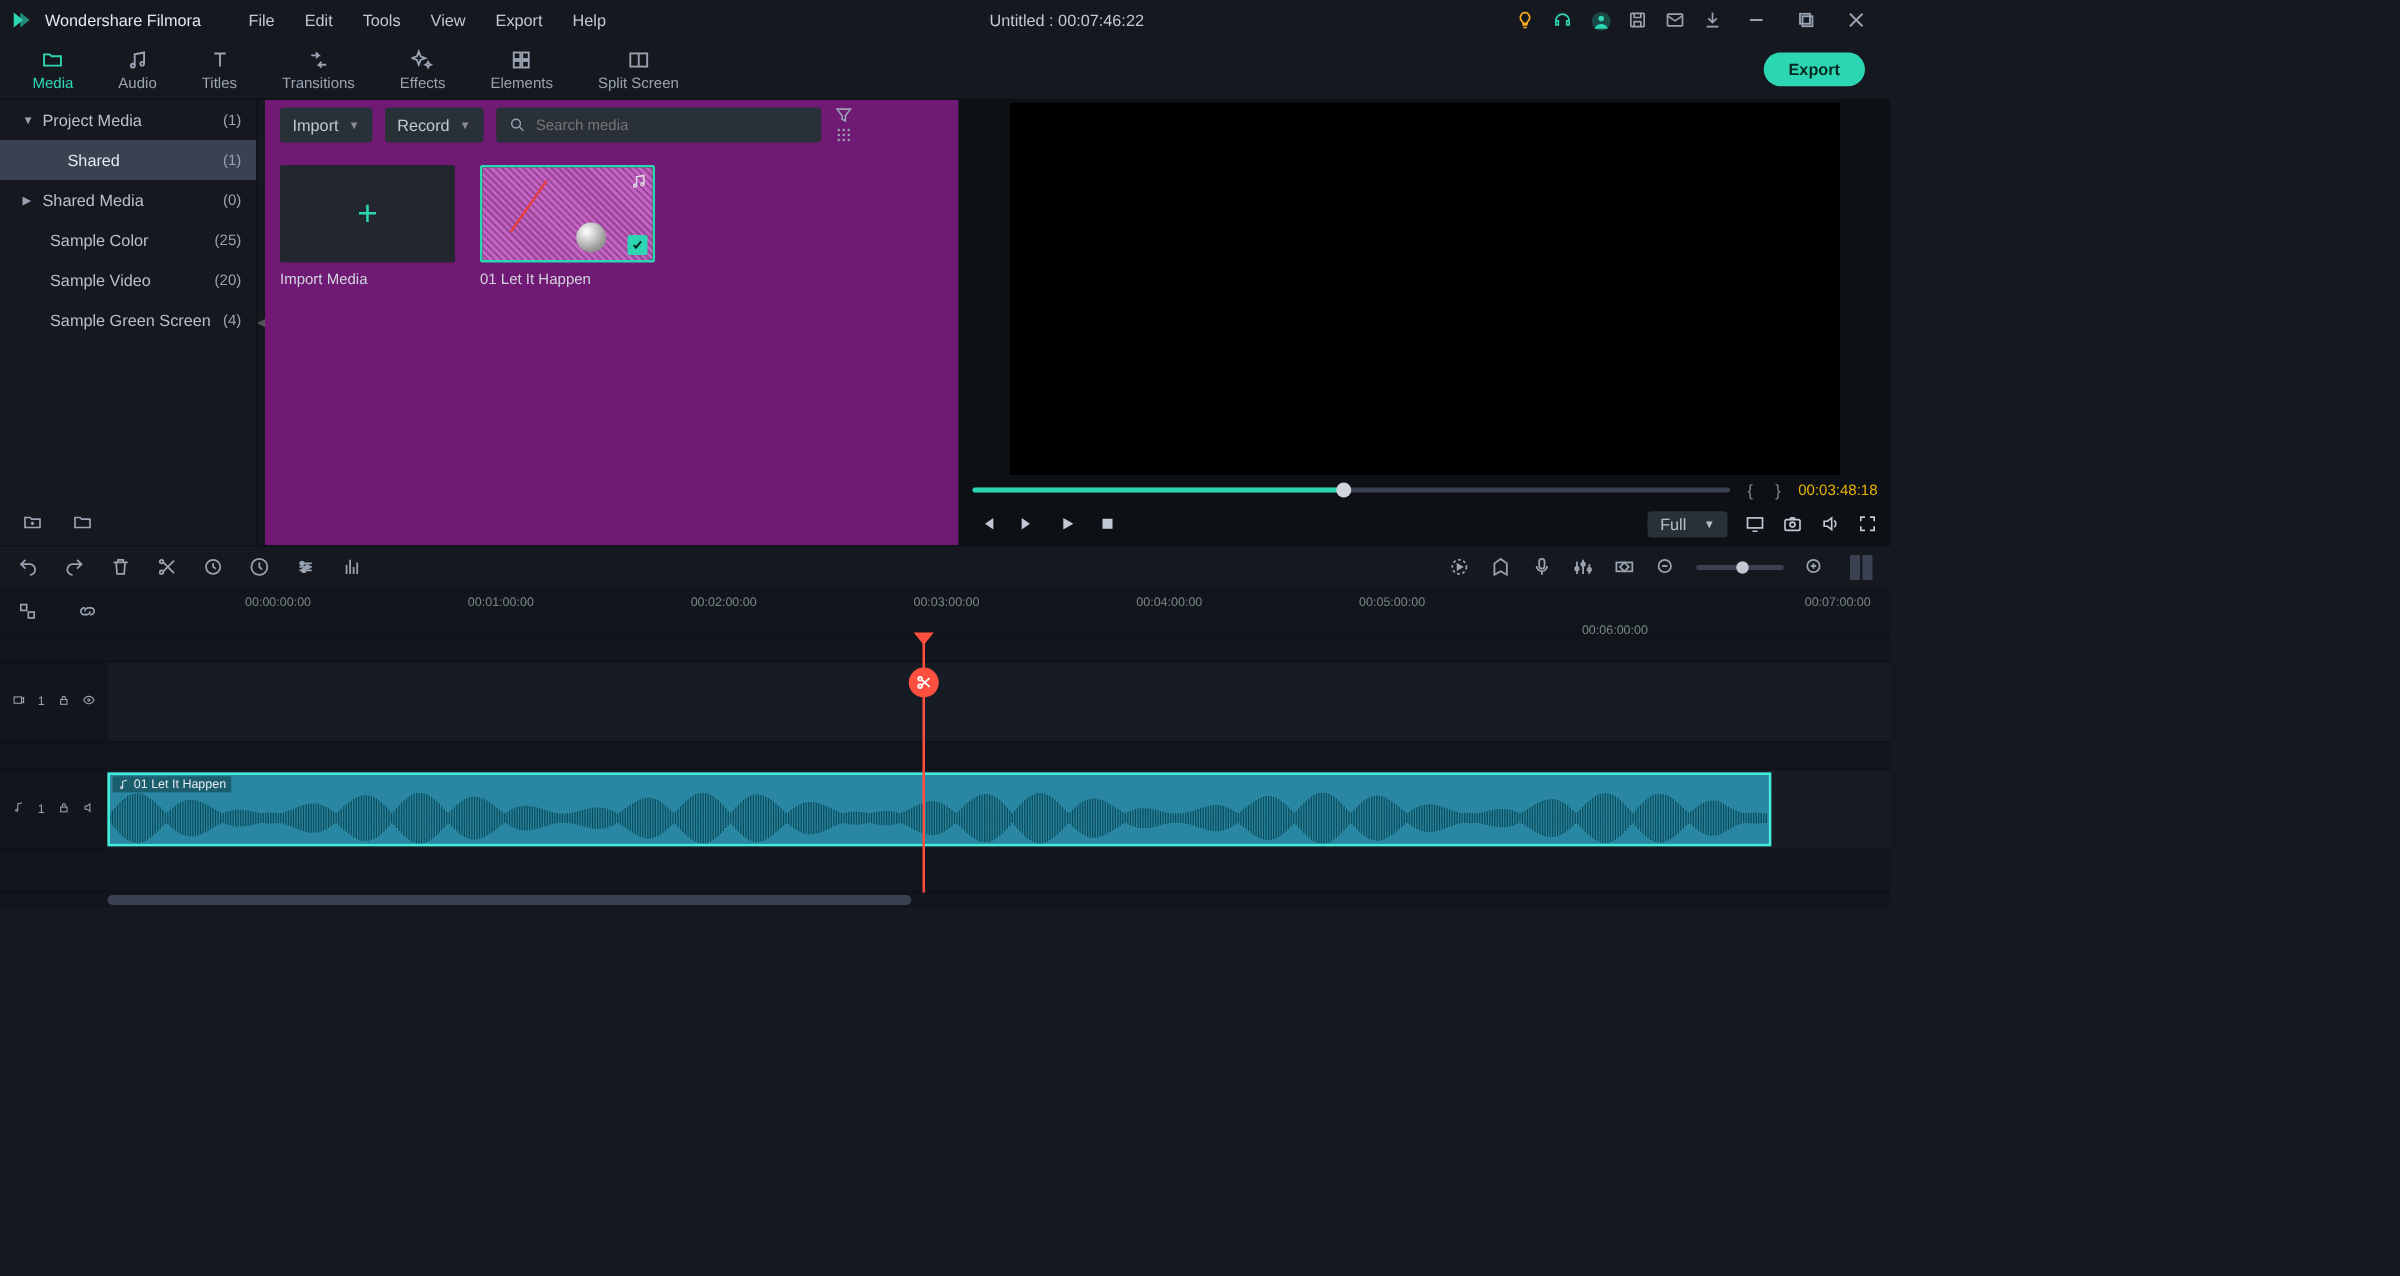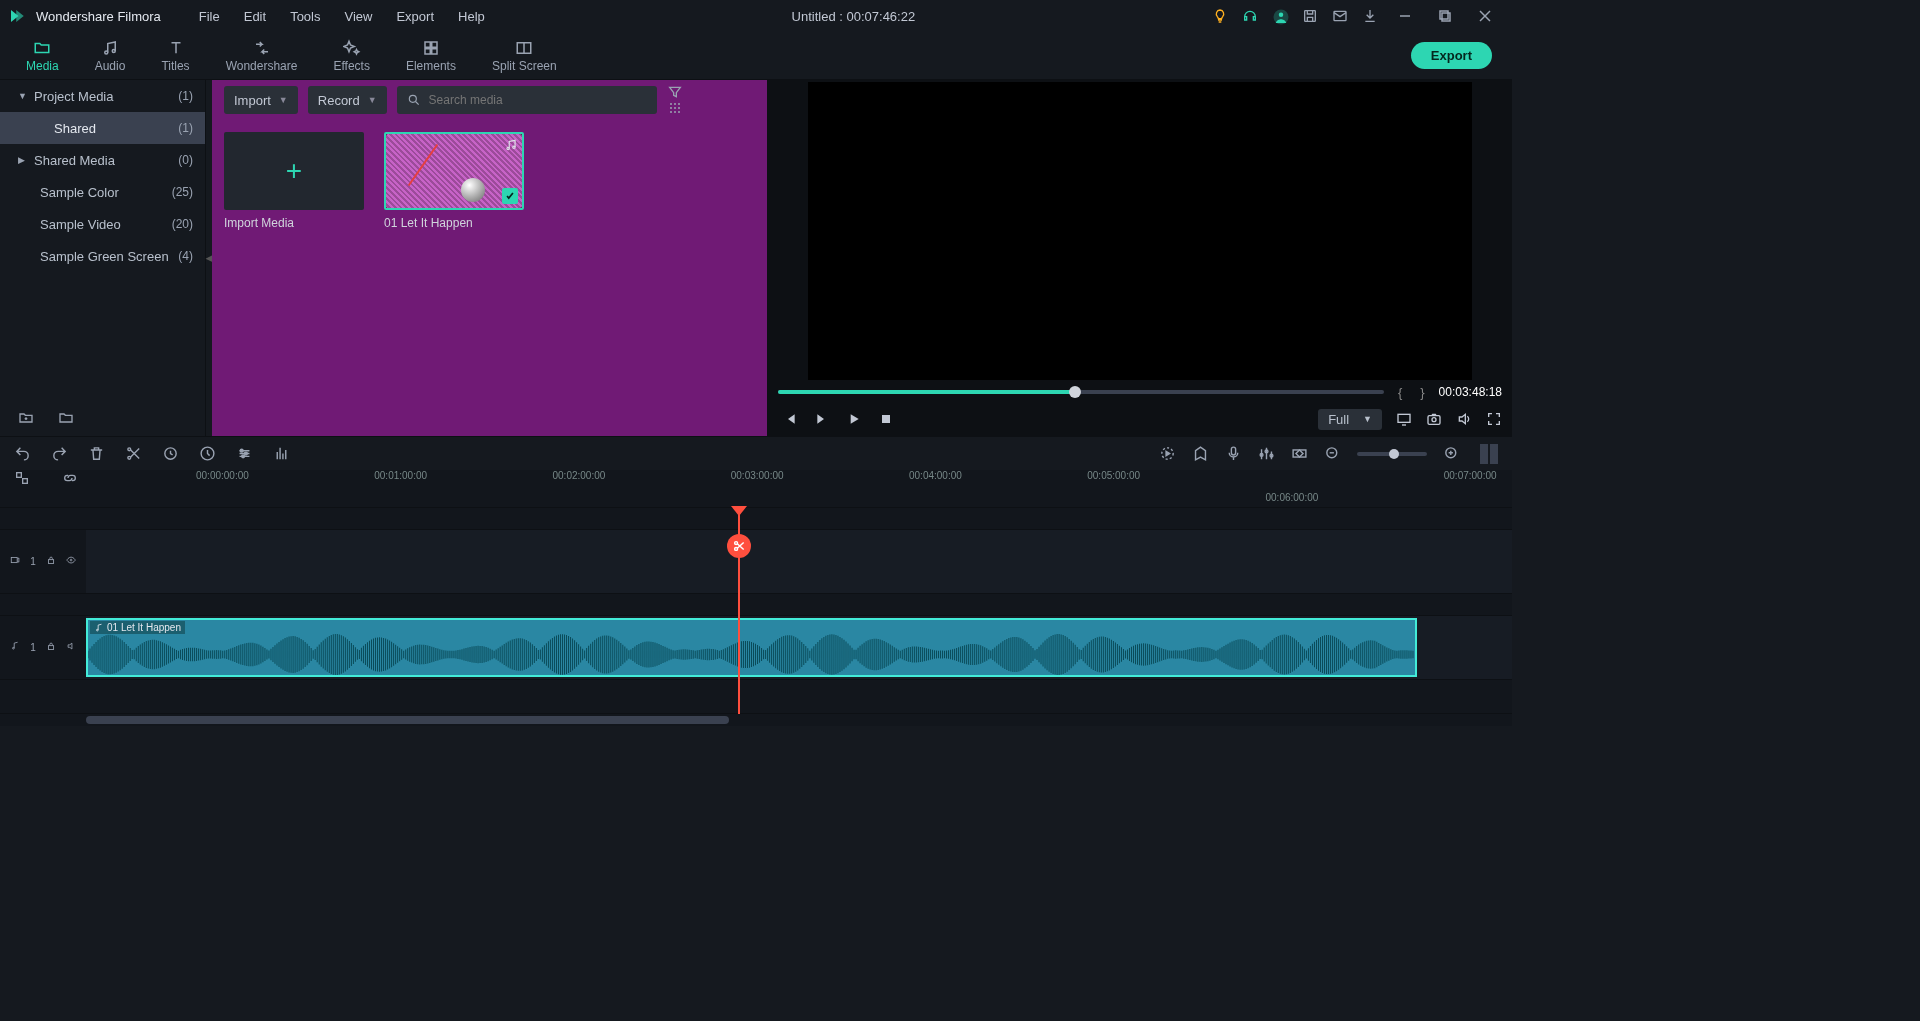--- a/index.html
+++ b/index.html
@@ -63,42 +63,42 @@
 .noise-bg .ball { width: 24px; height:24px; background: radial-gradient(circle at 35% 30%, #fff, #aaa 55%, #666); border-radius:50%; position:absolute; bottom:6px; left:55%;}
 .noise-bg .line { width:2px; height:50px; background:#e63e3e; position:absolute; top:6px; left:36px; transform: rotate(35deg);}
 
 
 .preview { width: 745px; background: #0d1014; display: flex; flex-direction: column; border-left:1px solid #0d1014;}
 .preview-video { flex: 1; background: #000; margin: 2px 40px; }
 .seekbar { height: 20px; display: flex; align-items: center; padding: 0 10px; gap: 10px; }
 .seek-track { flex: 1; height: 4px; background: #3a4150; border-radius: 2px; position: relative; }
 .seek-fill { height: 100%; width: 49%; background: #2dd6b2; border-radius: 2px;}
 .seek-knob { width: 12px; height: 12px; background: #d0d4dc; border-radius: 50%; position: absolute; left: 49%; top: -4px; margin-left:-6px; }
-.tc { color: #ffffff; font-size: 12px; }
+.tc { color: #eab308; font-size: 12px; }
 .bracket { color: #888; padding: 0 4px;}
 
 .preview-controls { height: 34px; display: flex; align-items: center; padding: 0 10px; gap: 18px; }
 .pc-left { display: flex; gap: 16px; margin-left: 4px;}
 .pc-right { margin-left: auto; display: flex; gap: 14px; align-items: center; }
 .pbtn { width: 16px; height: 16px; cursor: pointer; color: #c2c8d4;}
 .quality-sel { background: #2a3038; padding: 3px 10px; border-radius: 3px; display:flex; gap:14px; align-items:center;}
 .quality-sel .cv { font-size:9px;}
 
 
 .tl-toolbar { height: 34px; background: #15191f; display: flex; align-items: center; padding: 0 14px; gap: 20px; border-top:1px solid #0d1014;}
 .tl-toolbar .ico { width: 17px; height: 17px; cursor: pointer; color: #9aa3b2;}
 .tl-right { margin-left: auto; display: flex; gap: 16px; align-items: center; }
 .zoom-slider { width: 70px; height: 4px; background: #3a4150; border-radius:2px; position:relative;}
 .zoom-slider .kn { width:10px;height:10px;background:#c2c8d4;border-radius:50%;position:absolute;top:-3px;left:32px;}
 .dual-bar { display:flex; gap:2px; margin-left:4px;}
 .dual-bar .b { width:8px; height:20px; background:#3a4150;}
 
 
 .timeline { flex: 1; background: #12161c; position: relative; display:flex; flex-direction:column;}
-.tl-headrow { height: 38px; display:flex; border-bottom:1px solid #0d1014; padding-left:14px; gap:32px;}
+.tl-headrow { height: 38px; display:flex; align-items: center; border-bottom:1px solid #0d1014; padding-left:14px; gap:32px;}
 .tl-headrow .hic { width:16px; height:16px; cursor:pointer; color:#9aa3b2;}
 .ruler-wrap { flex:1; position:relative; margin-left:0px;}
 .ruler { height:24px; position:relative; margin-left:86px;}
 .ruler .mark { position:absolute; top:0; font-size:10px; color:#788; }
 .ruler .mark .lbl { position:relative; top:0;}
 
 .tracks {  position:relative; }
 .track { height:64px; display:flex; border-bottom:1px solid #0d1014;}
 .track.gap { height:22px;}
 .track-head { width:86px; display:flex; align-items:center; gap:10px; padding:0 10px; color:#9aa3b2; font-size:10px;}
@@ -215,21 +215,21 @@
         </svg>
       </span>
     <span>Titles</span>
   </div>
   <div class="tab">
     <span class="ticon">
         <svg viewBox="0 0 24 24" fill="none" stroke="currentColor" stroke-width="2">
           <path d="M4 7h8l-3-3m3 3-3 3M20 17h-8l3-3m-3 3 3 3"></path>
         </svg>
       </span>
-    <span>Wondershare</span>
+    <span>Transitions</span>
   </div>
   <div class="tab">
     <span class="ticon">
         <svg viewBox="0 0 24 24" fill="none" stroke="currentColor" stroke-width="2">
           <path d="M8 3l2 5 5 2-5 2-2 5-2-5-5-2 5-2zM18 14l1 2 2 1-2 1-1 2-1-2-2-1 2-1z"></path>
         </svg>
       </span>
     <span>Effects</span>
   </div>
   <div class="tab">

